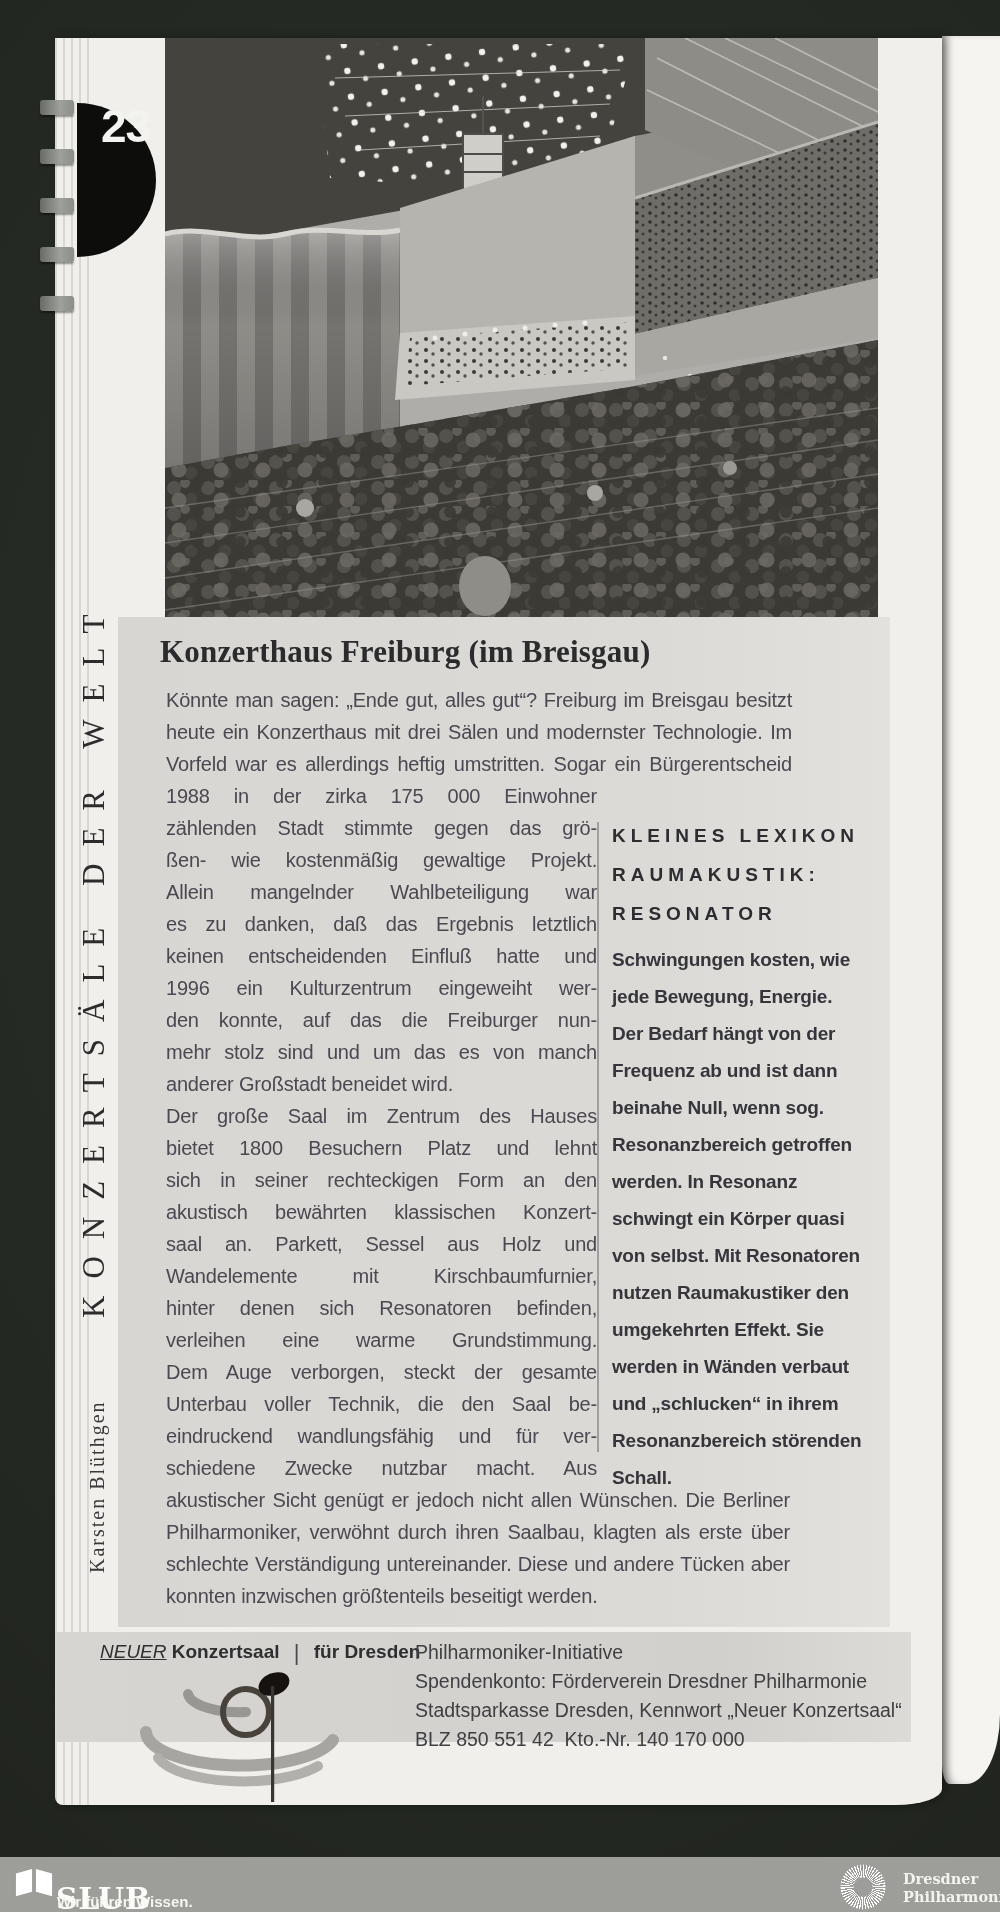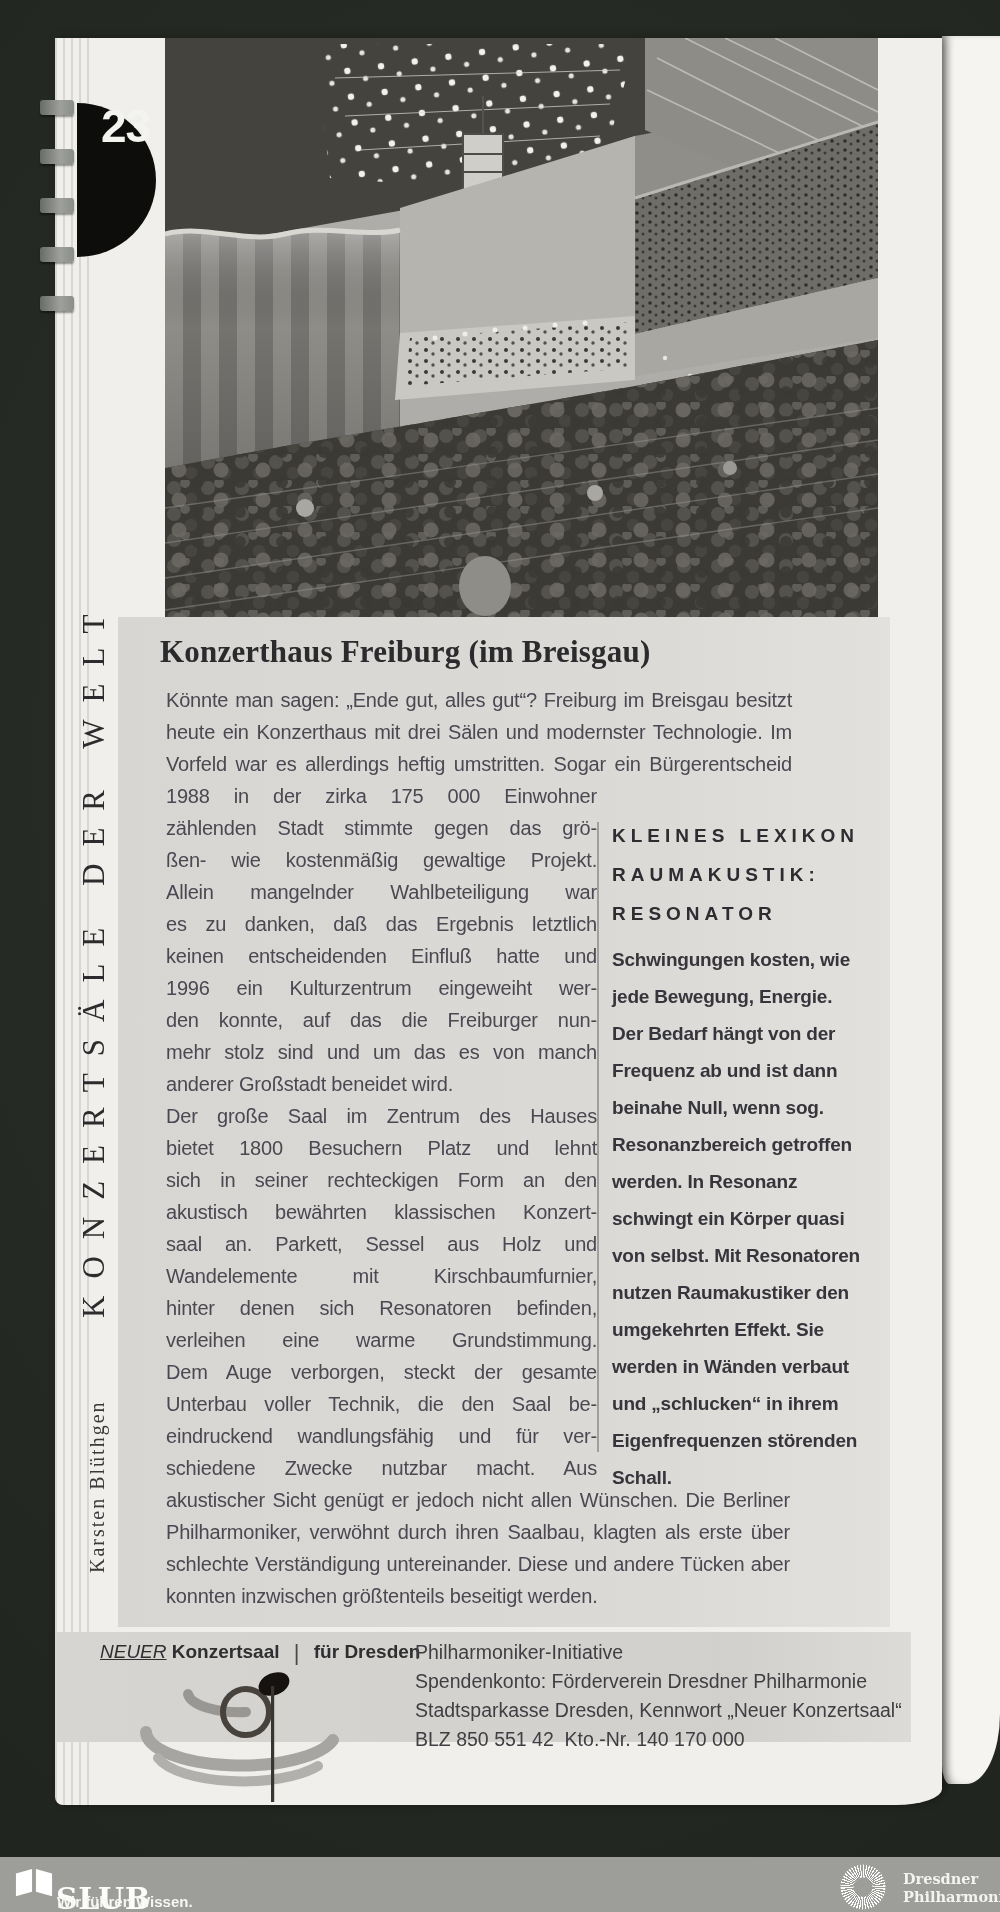--- a/index.html
+++ b/index.html
@@ -252,21 +252,21 @@
         <div>Frequenz ab und ist dann</div>
         <div>beinahe Null, wenn sog.</div>
         <div>Resonanzbereich getroffen</div>
         <div>werden. In Resonanz</div>
         <div>schwingt ein Körper quasi</div>
         <div>von selbst. Mit Resonatoren</div>
         <div>nutzen Raumakustiker den</div>
         <div>umgekehrten Effekt. Sie</div>
         <div>werden in Wänden verbaut</div>
         <div>und „schlucken“ in ihrem</div>
-        <div>Eigenfrequenzen störenden</div>
+        <div>Resonanzbereich störenden</div>
         <div>Schall.</div>
       </div>
   </div>
 
   <div class="abs fband"></div>
   <div class="abs brand">
     <span class="it">NEUER</span>
     <span> </span>
     <span class="bd">Konzertsaal</span>
     <span class="sep">|</span>

